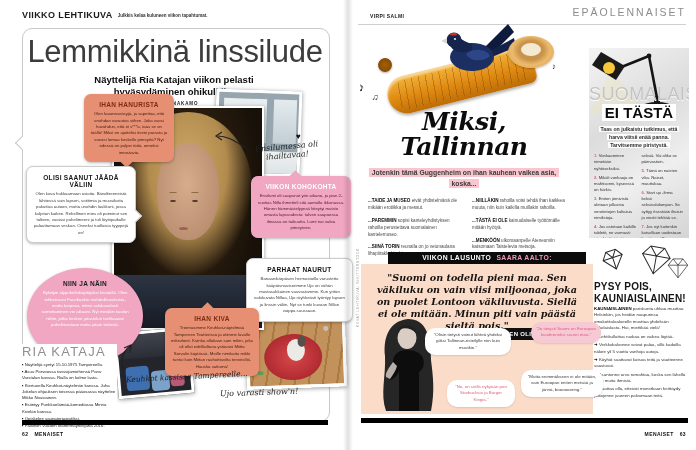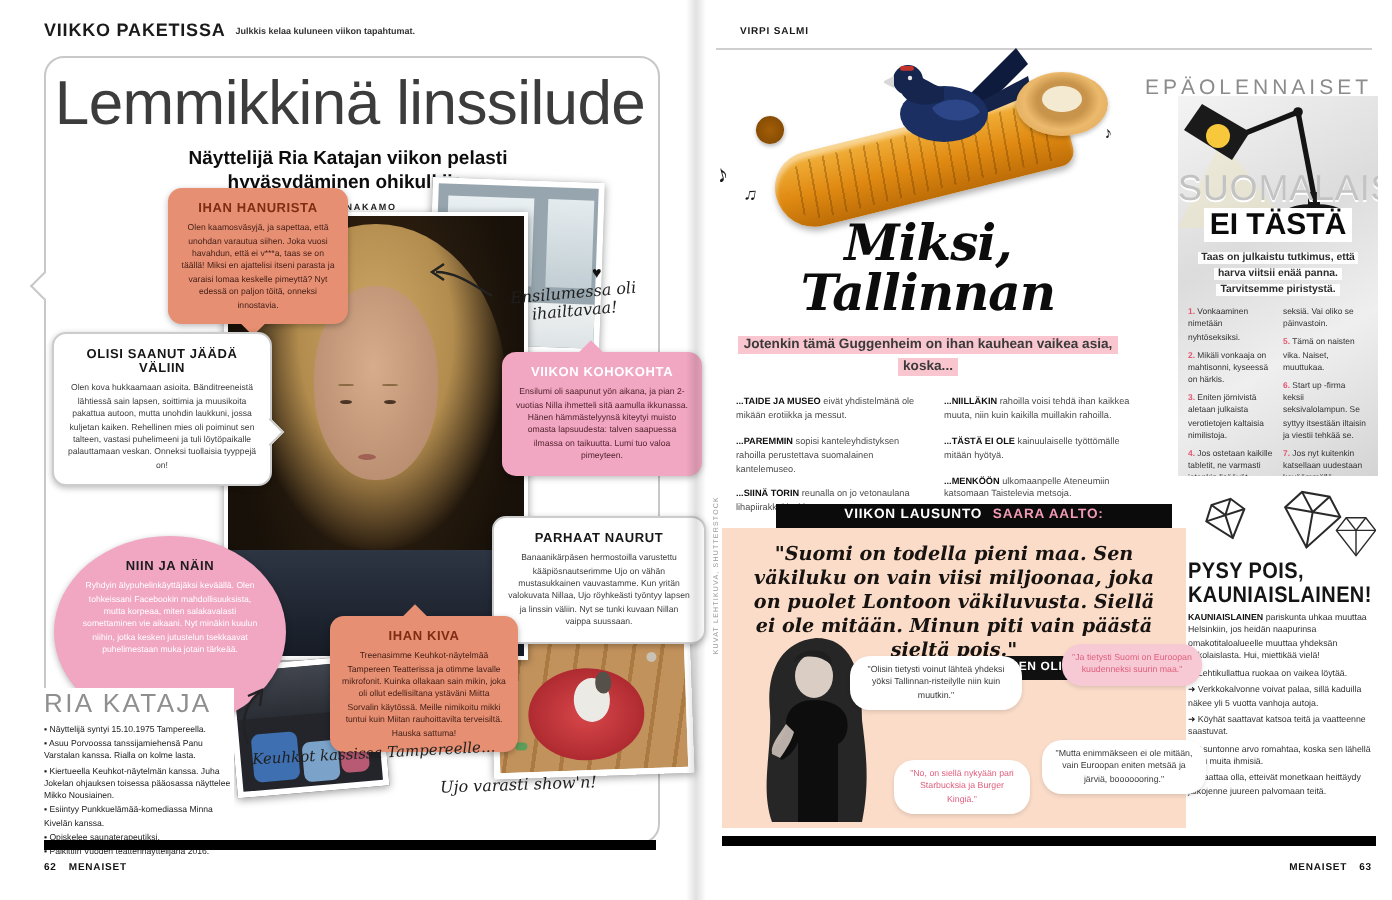--- a/index.html
+++ b/index.html
@@ -98,21 +98,21 @@
            writing-mode:vertical-rl;transform:rotate(180deg);}
   #credit-l{left:330px;top:290px;}
   .blackbar{position:absolute;height:5px;background:#000;z-index:7;}
   #bar-l{left:22px;top:420px;width:306px;}
   .footer{position:absolute;top:431px;font-size:5px;font-weight:bold;color:#111;letter-spacing:.4px;z-index:7;}
   #footer-l{left:22px;} #footer-l span{margin-right:6px;}
   #footer-r{right:10px;} #footer-r span{margin-left:6px;}
 
   
   #byline-r{position:absolute;left:22px;top:13px;font-size:5px;font-weight:bold;letter-spacing:.4px;color:#1a1a1a;}
-  #section-r{position:absolute;right:10px;top:6px;font-size:10.5px;color:#8c8c8c;letter-spacing:2px;margin-top:32px;}
+  #section-r{position:absolute;right:10px;top:6px;font-size:10.5px;color:#8c8c8c;letter-spacing:2px;}
   #rule-r{position:absolute;left:10px;right:10px;top:24px;border-top:1px solid #cfcfcf;}
 
   #kantele-zone{position:absolute;left:8px;top:28px;width:214px;height:90px;z-index:1;}
   .mnote{position:absolute;color:#161616;}
   #kantele{position:absolute;left:30px;top:34px;width:150px;height:38px;transform:rotate(-14deg);
       border-radius:24px 8px 10px 26px;
       background:linear-gradient(180deg,#f4b53e,#e08a12 55%,#bd6d07);
       box-shadow:inset 0 3px 2px rgba(255,255,255,.45),0 2px 3px rgba(0,0,0,.30);}
   #kantele::after{content:"";position:absolute;inset:4px 6px;
       background:repeating-linear-gradient(94deg,rgba(110,62,0,.35) 0 1px,transparent 1px 7px);border-radius:inherit;}
@@ -173,21 +173,21 @@
   #kauniainen .intro b{color:#0d0d0d;}
   #kauniainen ul{margin:0;padding:0;list-style:none;}
   #kauniainen li{font-size:4.4px;line-height:1.5;color:#333;margin-bottom:1.5px;}
   #kauniainen li::before{content:"➜ ";color:#111;}
 </style>
 </head>
 <body>
 
 <div class="page" id="pageL">
   <div class="kicker">
-    <span>VIIKKO PAKETISSA</span><span class="sub">Julkkis kelaa kuluneen viikon tapahtumat.</span>
+    <span>VIIKKO LEHTIKUVA</span><span class="sub">Julkkis kelaa kuluneen viikon tapahtumat.</span>
   </div>
 
   <div class="bigbox"></div>
   <div class="bigbox-notch"></div>
 
   <div class="ltitle">Lemmikkinä linssilude</div>
   <div class="standfirst">Näyttelijä Ria Katajan viikon pelasti hyväsydäminen ohikulkija.</div>
   <div class="lbyline">TANJA NAKAMO</div>
 
   <div class="photo" id="photo-window">

